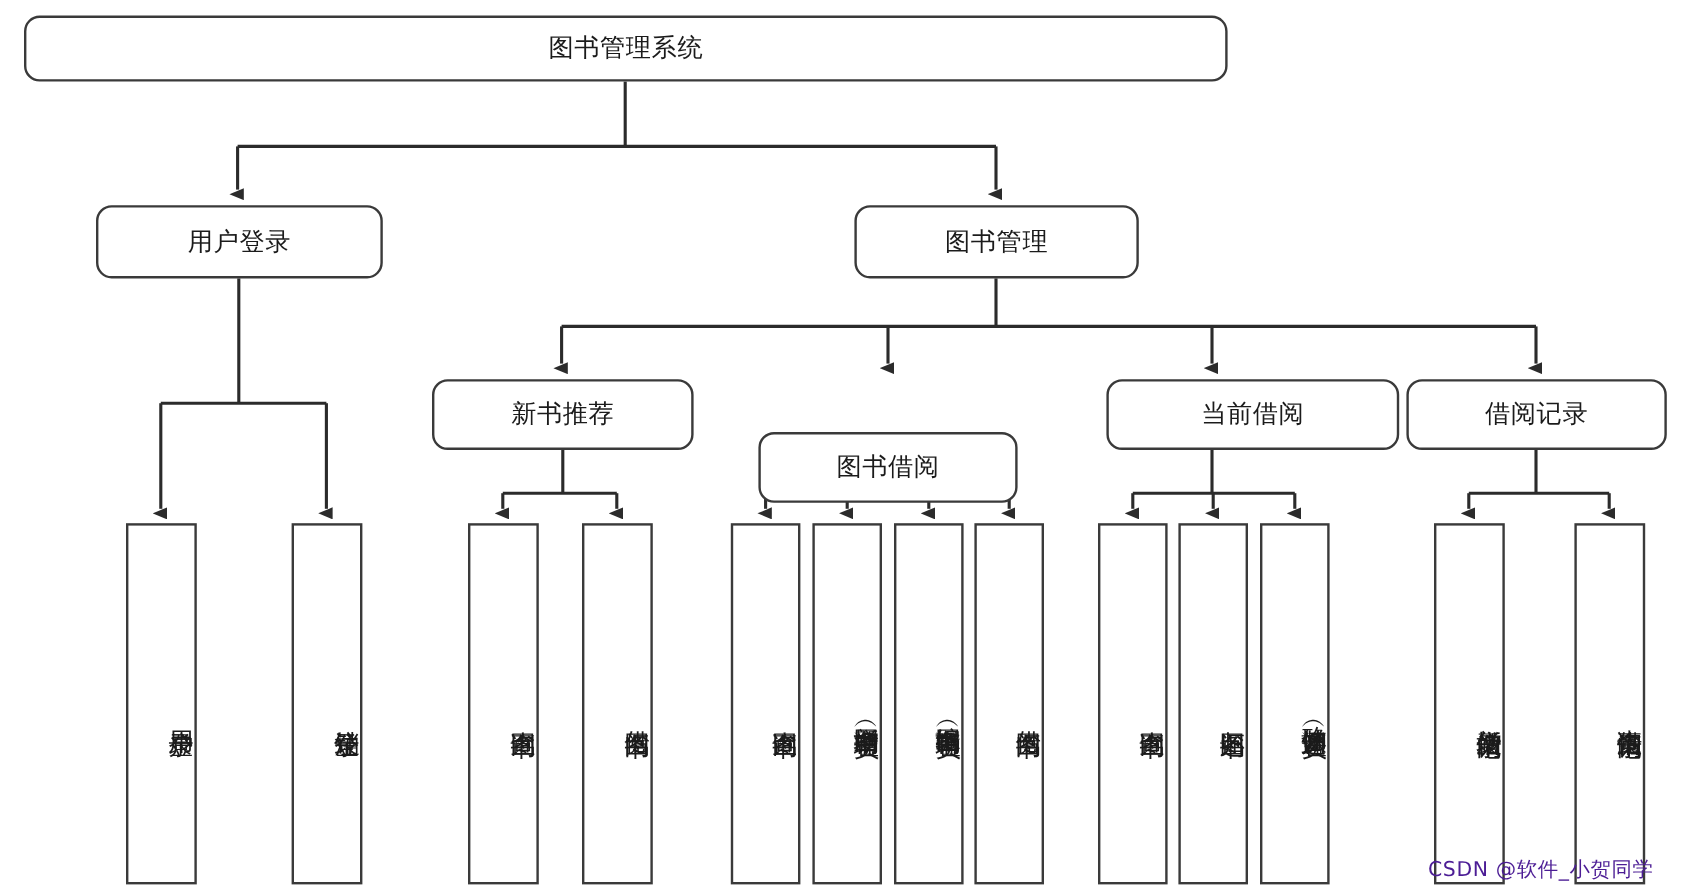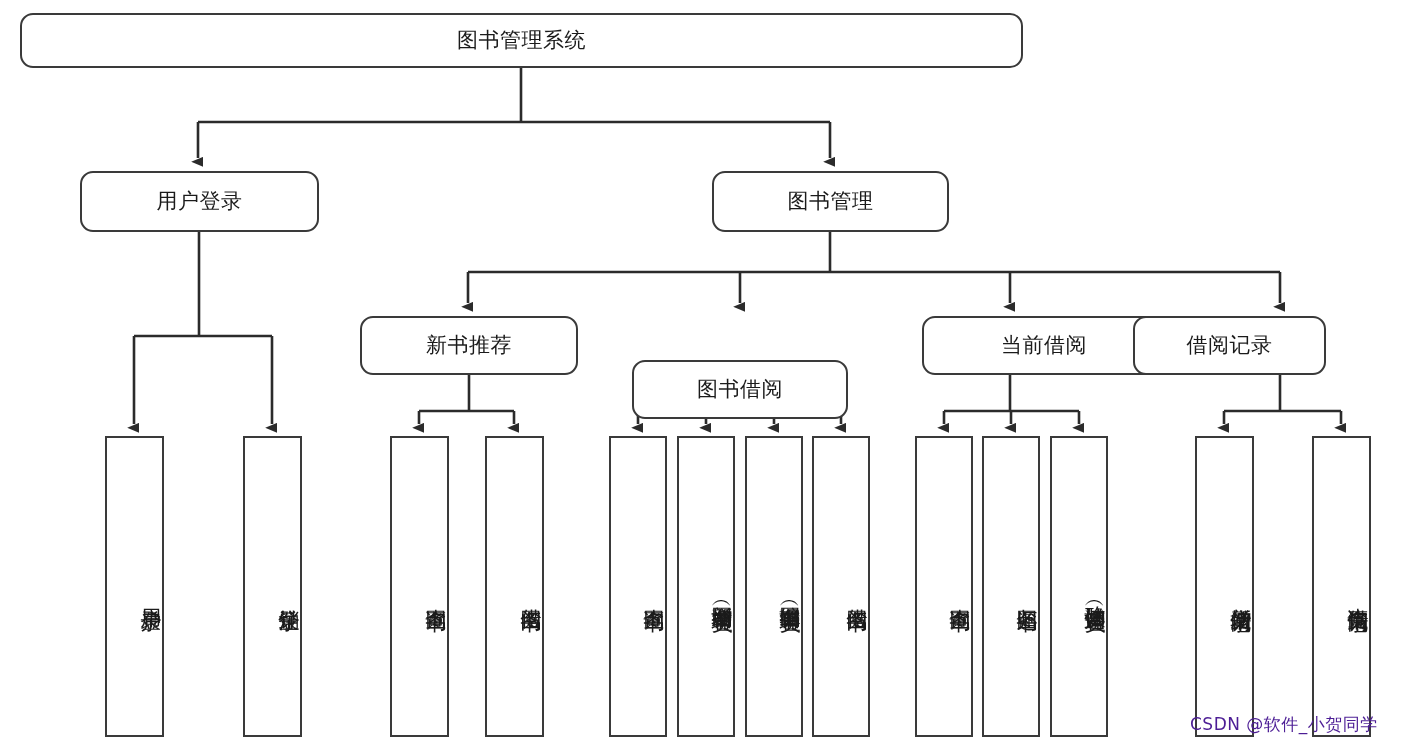--- a/index.html
+++ b/index.html
@@ -135,21 +135,21 @@
 
   <div class="node h" id="n-l3-0" style="left: 360px; top: 316px; width: 218px; height: 59px;">
     <span>新书推荐</span>
   </div>
   <div class="node h" id="n-l3-1" style="left: 632px; top: 316px; width: 216px; height: 59px; margin-top: 44px;">
     <span>图书借阅</span>
   </div>
   <div class="node h" id="n-l3-2" style="left: 902px; top: 316px; width: 244px; height: 59px; margin-left: 20px;">
     <span>当前借阅</span>
   </div>
-  <div class="node h" id="n-l3-3" style="left: 1133px; top: 316px; width: 193px; height: 59px;">
+  <div class="node h" id="n-l3-3" style="left: 1172px; top: 316px; width: 217px; height: 59px;">
     <span>借阅记录</span>
   </div>
 
   <div class="node v" id="n-lf-0" style="left: 105px; top: 436px; width: 59px; height: 301px;">
     <span class="vtxt">用户登录</span>
   </div>
   <div class="node v" id="n-lf-1" style="left: 243px; top: 436px; width: 59px; height: 301px;">
     <span class="vtxt">注销登录</span>
   </div>
   <div class="node v" id="n-lf-2" style="left: 390px; top: 436px; width: 59px; height: 301px;">

